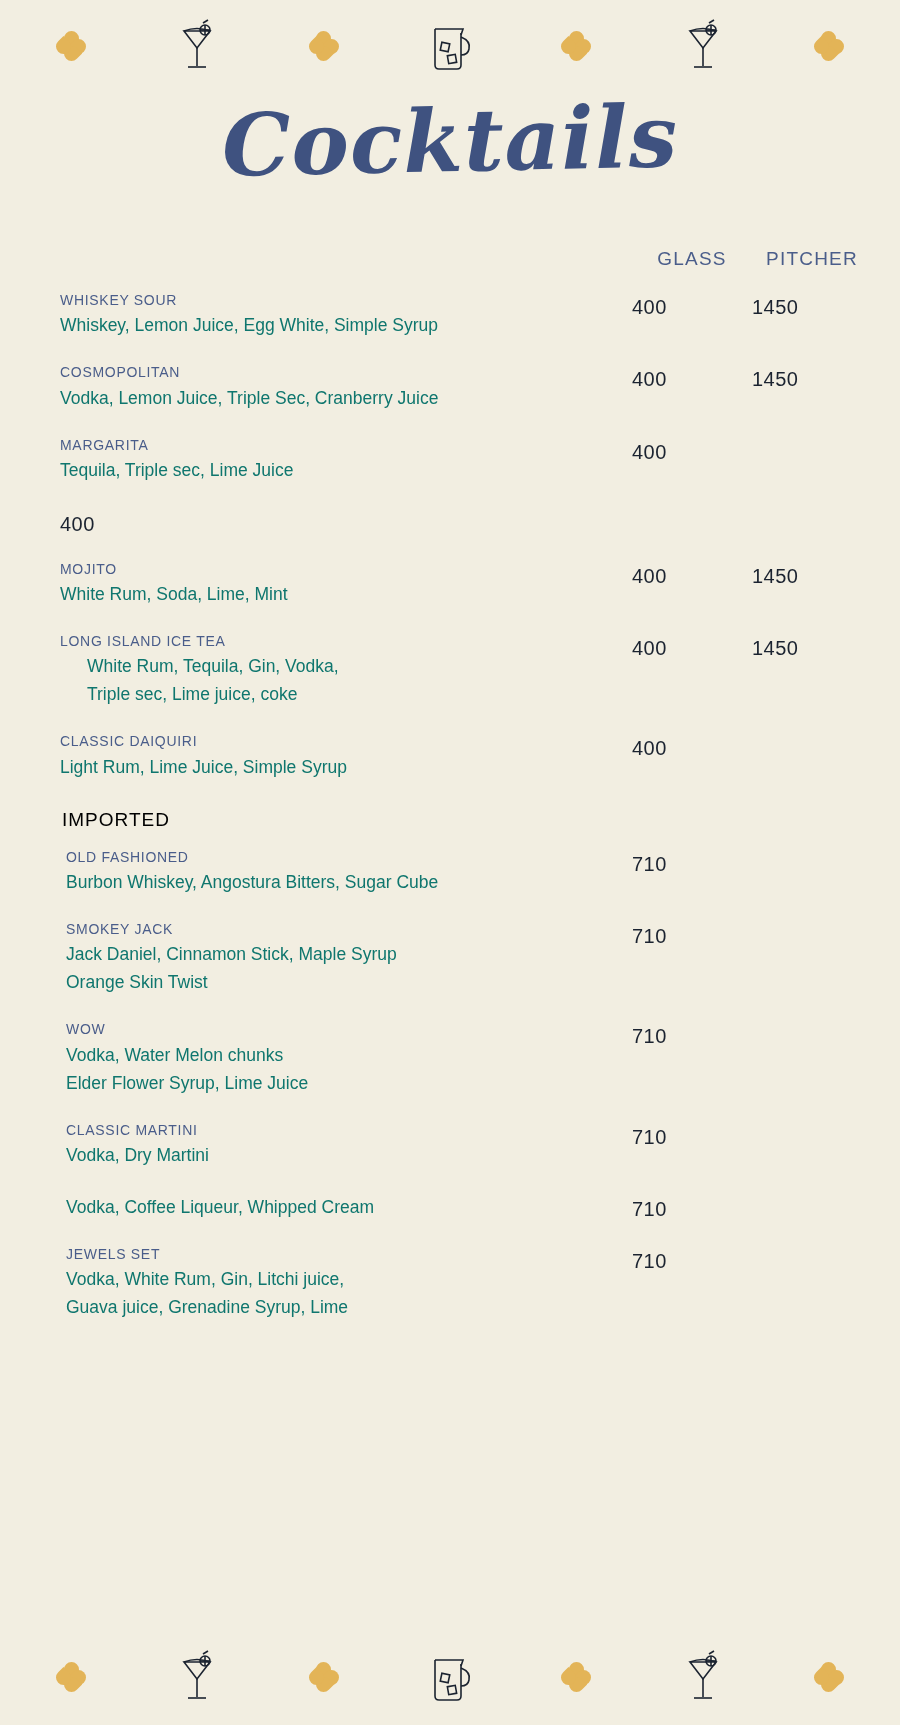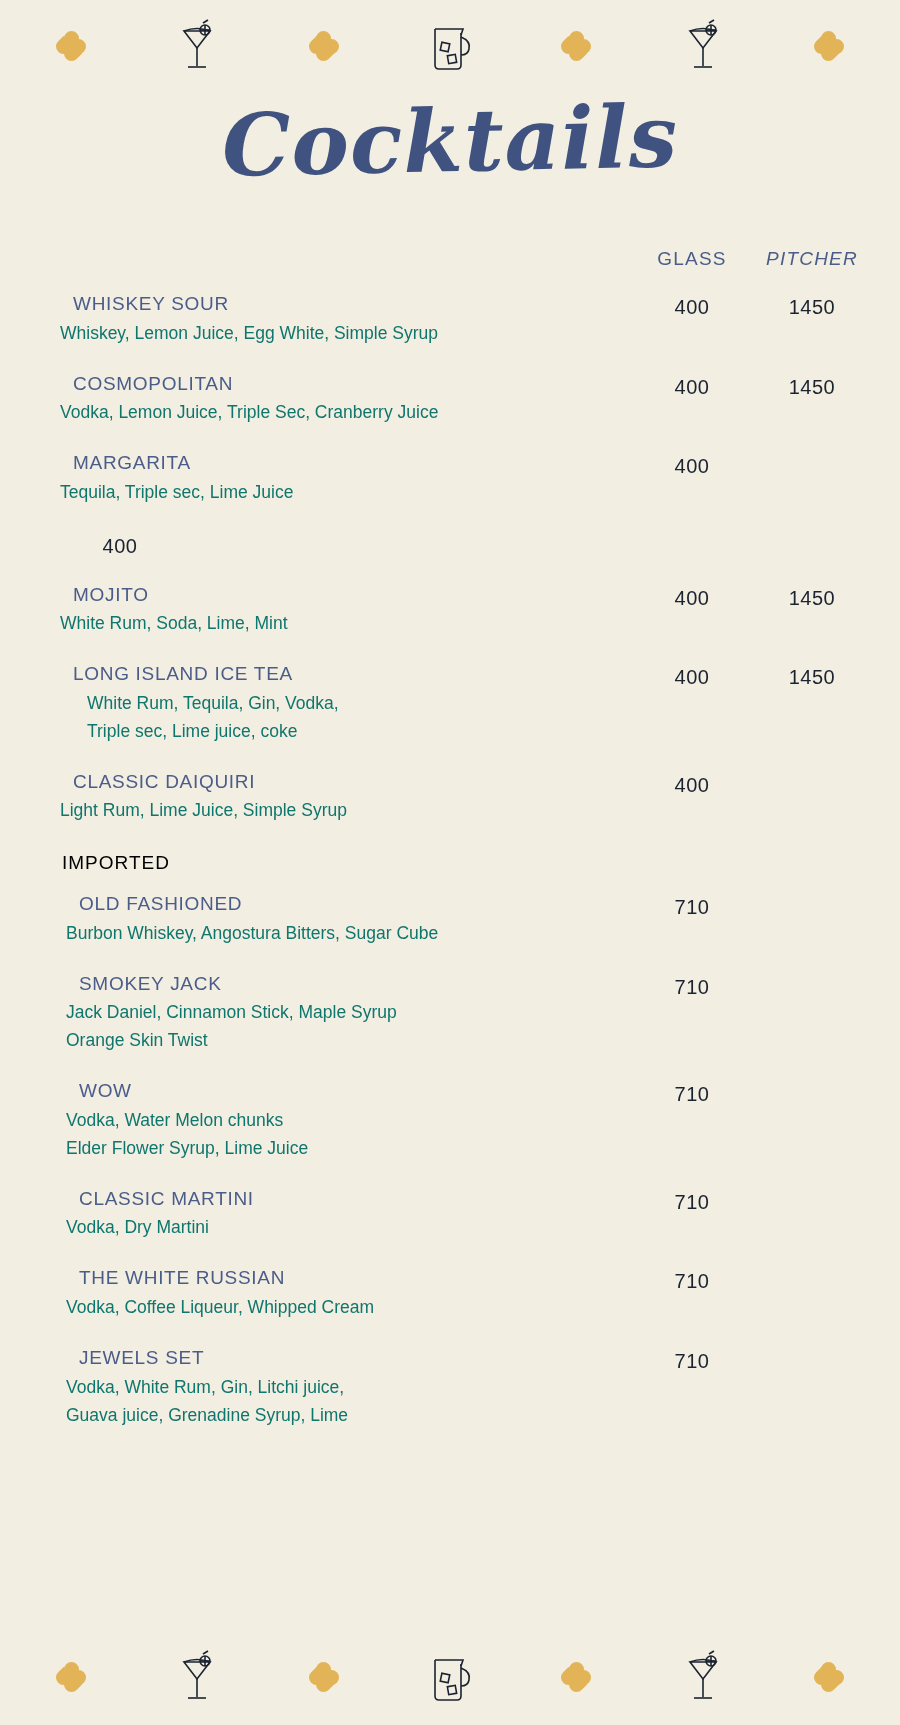--- a/index.html
+++ b/index.html
@@ -104,54 +104,52 @@
     letter-spacing: 1.2px;
     margin-bottom: 20px;
   }
   .col-headers .glass-h {
     width: 120px;
     text-align: center;
   }
   .col-headers .pitcher-h {
     width: 120px;
     text-align: center;
-    font-style: italic;
   }
 
   .menu-row {
     display: flex;
     align-items: flex-start;
     margin-bottom: 23px;
   }
   .row-left {
     flex: 1 1 auto;
     min-width: 0;
   }
   .item-name {
     color: #4a5d8a;
-    font-size: 19px;
+    font-size: 14px;
     letter-spacing: 0.7px;
     line-height: 1.45;
-    margin-left: 13px;
   }
   .item-desc {
     color: #0f766e;
     font-size: 17.5px;
     line-height: 1.6;
     margin-top: 1px;
   }
   .row-prices {
     flex: 0 0 auto;
     display: flex;
     align-items: flex-start;
     padding-top: 6px;
   }
   .price {
     width: 120px;
-    text-align: center;
+    text-align: left;
     color: #1b2330;
     font-size: 20px;
     letter-spacing: 0.5px;
   }
 
   .section-label {
     color: #000000;
     font-size: 19px;
     letter-spacing: 1px;
     margin: 28px 0 16px 2px;
@@ -365,21 +363,20 @@
           <div class="item-desc">Vodka, Dry Martini</div>
         </div>
         <div class="row-prices">
           <div class="price">710</div>
           <div class="price"></div>
         </div>
       </div>
 
       <div class="menu-row indent">
         <div class="row-left">
-          <div class="item-name">THE WHITE RUSSIAN</div>
           <div class="item-desc">Vodka, Coffee Liqueur, Whipped Cream</div>
         </div>
         <div class="row-prices">
           <div class="price">710</div>
           <div class="price"></div>
         </div>
       </div>
 
       <div class="menu-row indent">
         <div class="row-left">

